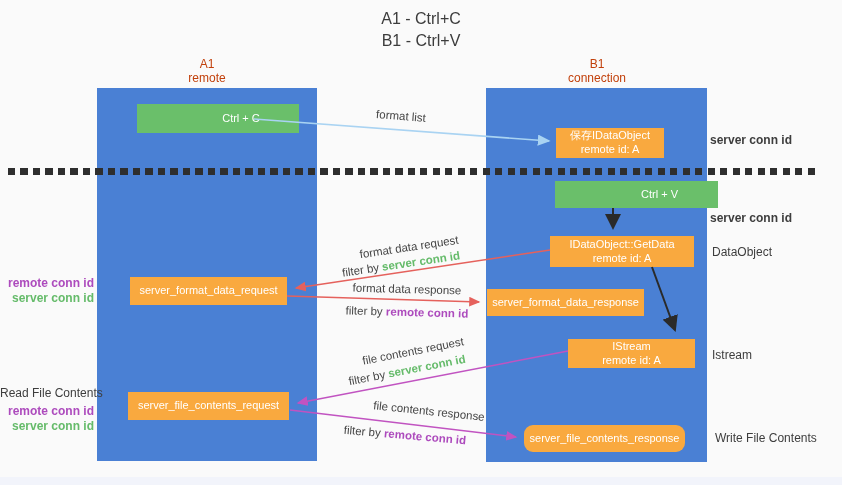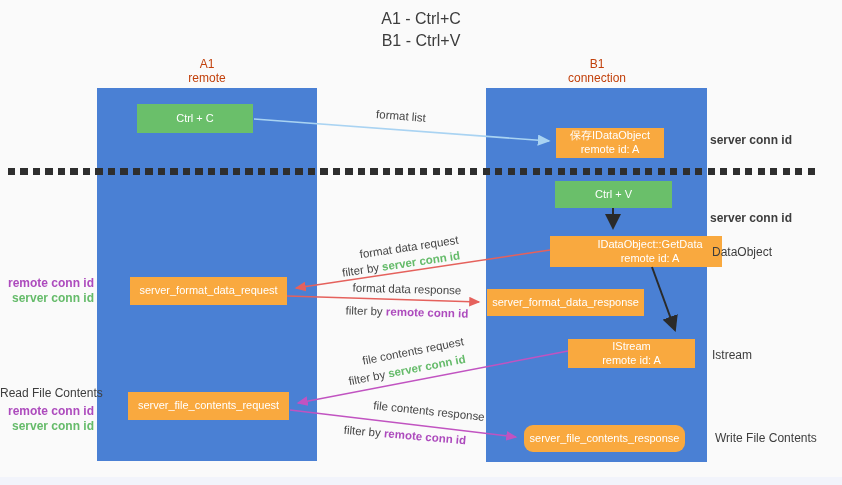--- a/index.html
+++ b/index.html
@@ -10,21 +10,21 @@
   .title{position:absolute;top:8px;left:0;width:842px;text-align:center;
     font-size:16px;color:#3c3c3c;line-height:22px;}
   .col-header{position:absolute;width:140px;text-align:center;font-size:12px;
     color:#c2410c;line-height:14px;}
   .lifeline{position:absolute;background:#4a80d4;z-index:1;}
   .dotted-line{position:absolute;top:168px;left:8px;width:812px;height:7px;z-index:2;
     background:repeating-linear-gradient(90deg,#2e2e2e 0 7px,transparent 7px 12.5px);}
   .node{position:absolute;z-index:3;color:#fff;font-size:11px;line-height:1.25;
     display:flex;flex-direction:column;align-items:center;justify-content:center;
     text-align:center;white-space:nowrap;}
-  .node.green{background:#6abf6a;}
+  .node.green{background:#6abf6a;padding-left:46px;}
   .node.orange{background:#f9a93f;}
   .arrows{position:absolute;top:0;left:0;z-index:4;pointer-events:none;}
   .lbl{position:absolute;z-index:5;font-size:11.5px;color:#454545;white-space:nowrap;}
   .lbl.c{transform-origin:center;}
   .green-t{color:#65bb6a;font-weight:bold;}
   .purple-t{color:#ad4bbd;font-weight:bold;}
   .side{position:absolute;z-index:5;font-size:12px;white-space:nowrap;color:#3d3d3d;}
   .side.rt{text-align:right;}
   .side .row{line-height:15px;font-weight:bold;}
   .footer-strip{position:absolute;left:0;top:477px;width:842px;height:8px;
@@ -58,21 +58,21 @@
   <div class="node green" style="left:137px;top:104px;width:116px;height:29px;">
     <span>Ctrl + C</span>
   </div>
   <div class="node orange" style="left:556px;top:128px;width:108px;height:30px;">
     <span>保存IDataObject</span>
     <span>remote id: A</span>
   </div>
   <div class="node green" style="left:555px;top:181px;width:117px;height:27px;">
     <span>Ctrl + V</span>
   </div>
-  <div class="node orange" style="left:550px;top:236px;width:144px;height:31px;padding-left:28px;">
+  <div class="node orange" style="left:550px;top:236px;width:144px;height:31px;">
     <span>IDataObject::GetData</span>
     <span>remote id: A</span>
   </div>
   <div class="node orange" style="left:130px;top:277px;width:157px;height:28px;">
     <span>server_format_data_request</span>
   </div>
   <div class="node orange" style="left:487px;top:289px;width:157px;height:27px;">
     <span>server_format_data_response</span>
   </div>
   <div class="node orange" style="left:568px;top:339px;width:127px;height:29px;">

